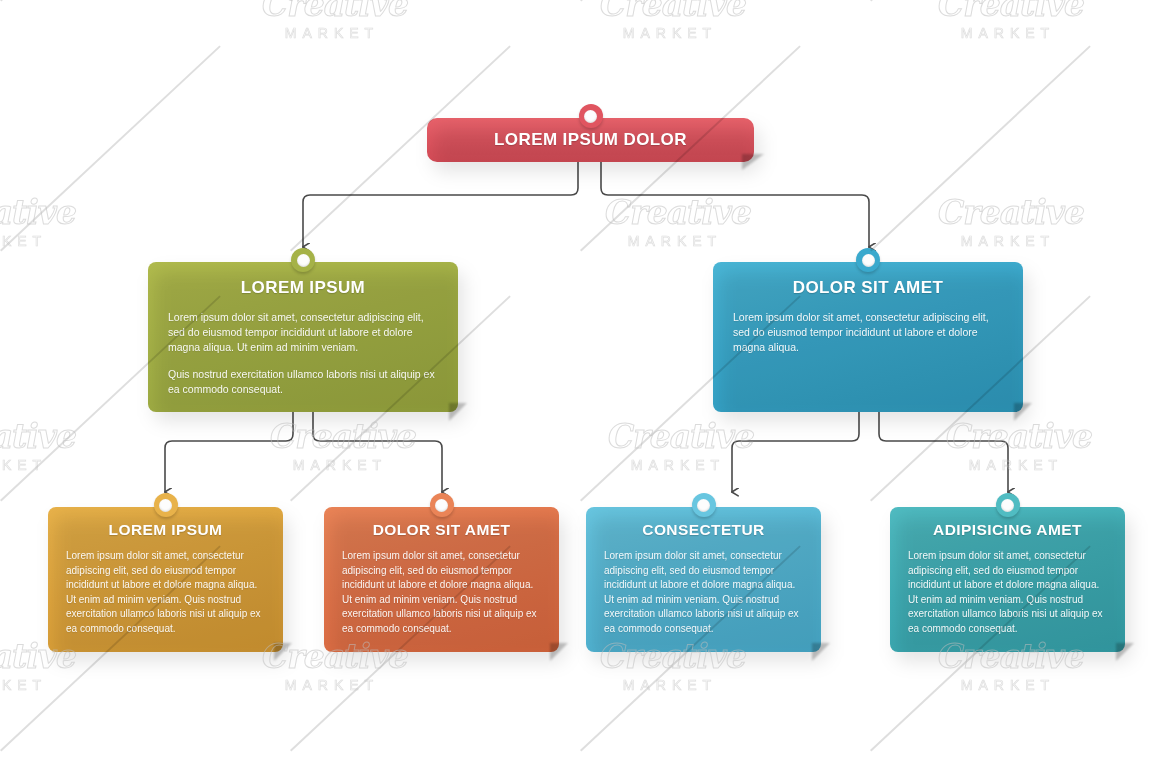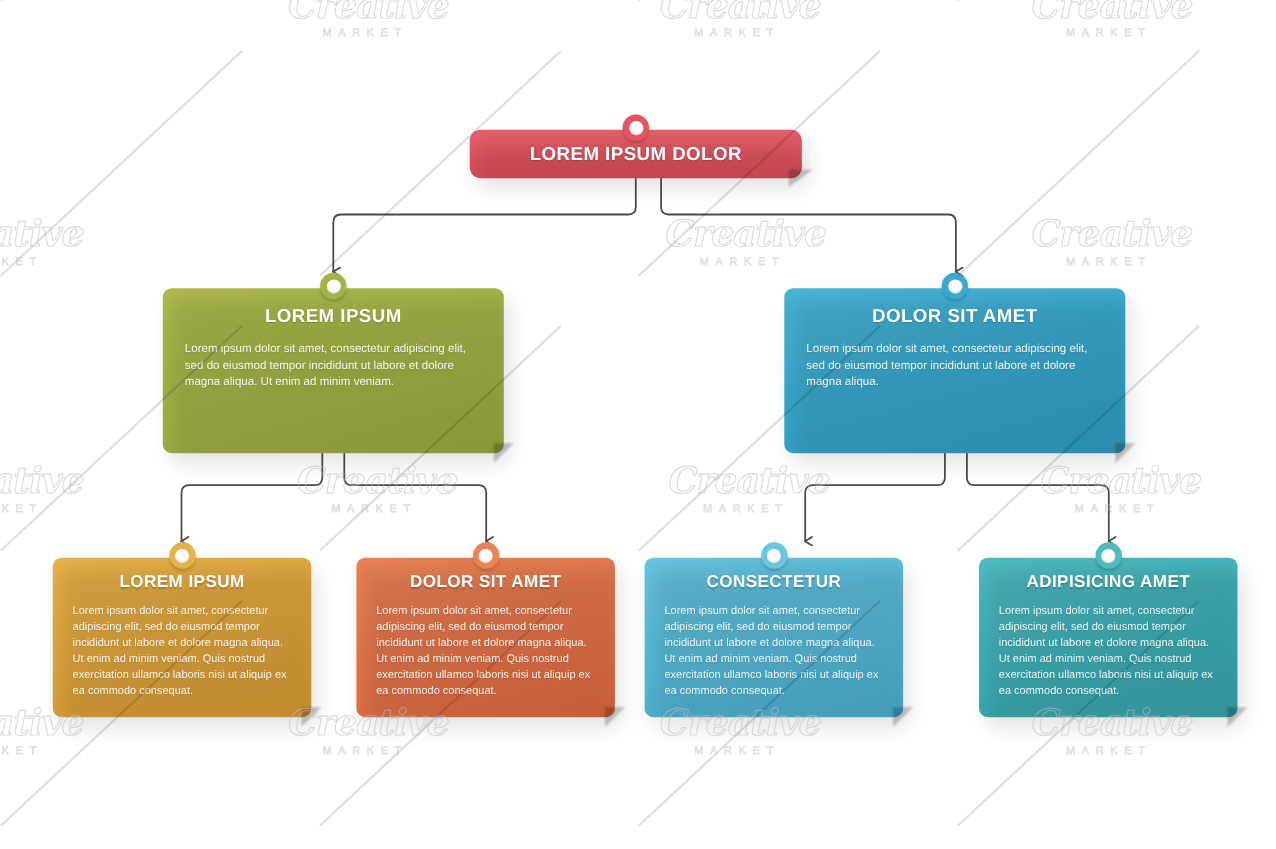--- a/index.html
+++ b/index.html
@@ -38,21 +38,21 @@
     font-size: 33px;
     font-weight: bold;
     letter-spacing: -1px;
     color: transparent;
     -webkit-text-stroke: 1px rgba(190,190,190,0.55);
     line-height: 1;
   }
   .wm-logo .wm-sub {
     display: block;
     font-family: "Liberation Sans", sans-serif;
-    font-size: 10px;
+    font-size: 14px;
     letter-spacing: 6px;
     margin-top: 4px;
     color: transparent;
     -webkit-text-stroke: 0.7px rgba(190,190,190,0.5);
   }
 
   
   #connectors {
     position: absolute; inset: 0;
     z-index: 5;
@@ -116,21 +116,21 @@
     display: block;
     width: 13px; height: 13px;
     border-radius: 50%;
     background: #fdfdfd;
     box-shadow: inset 0 -1px 2px rgba(0,0,0,0.14);
   }
 
   
   #root-card {
     left: 427px; top: 118px;
-    width: 302px; height: 44px;
+    width: 327px; height: 44px;
     border-radius: 10px;
     background: linear-gradient(180deg, #e8626b 0%, #e05560 55%, #d84d58 100%);
   }
   #root-card .card-title {
     font-size: 17px;
     line-height: 44px;
   }
   #root-card .fold {
     right: -10px; bottom: -8px;
     border-left-width: 22px; border-bottom-width: 16px;
@@ -203,20 +203,21 @@
 
 <div class="card l2" id="card-green">
   <span class="fold"></span>
   <span class="pin" style="background:#a5b247;">
       <i></i>
     </span>
   <div class="card-inner">
     <div class="card-title">LOREM IPSUM</div>
     <div class="card-body">
       <p>Lorem ipsum dolor sit amet, consectetur adipiscing elit, sed do eiusmod tempor incididunt ut labore et dolore magna aliqua. Ut enim ad minim veniam.</p>
+      <p>Quis nostrud exercitation ullamco laboris nisi ut aliquip ex ea commodo consequat.</p>
     </div>
   </div>
 </div>
 
 <div class="card l2" id="card-blue">
   <span class="fold"></span>
   <span class="pin" style="background:#3aa9cd;">
       <i></i>
     </span>
   <div class="card-inner">

